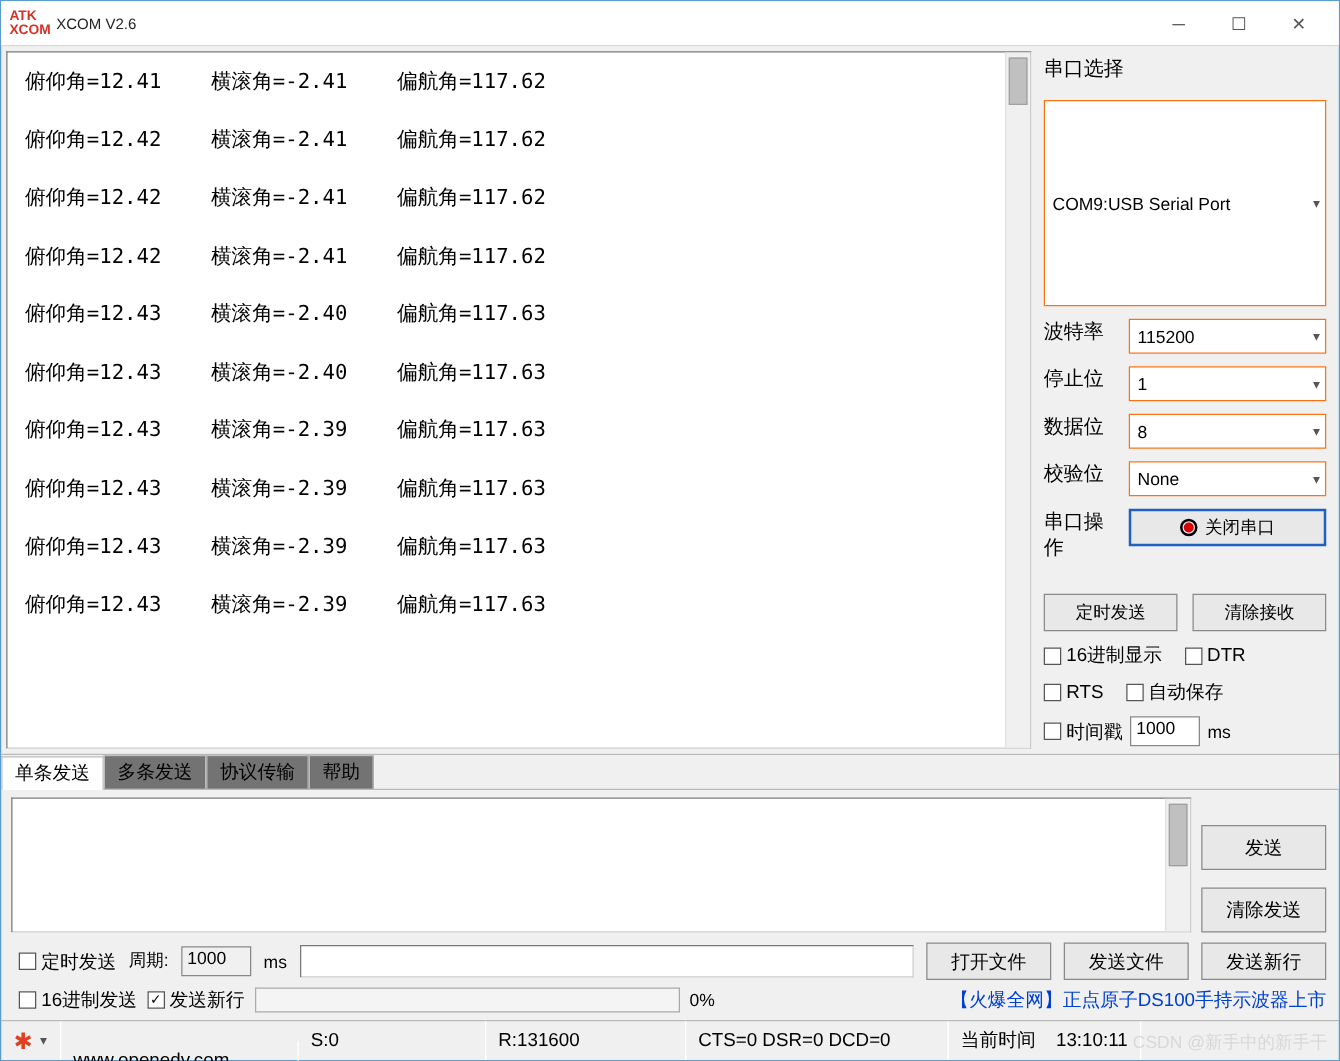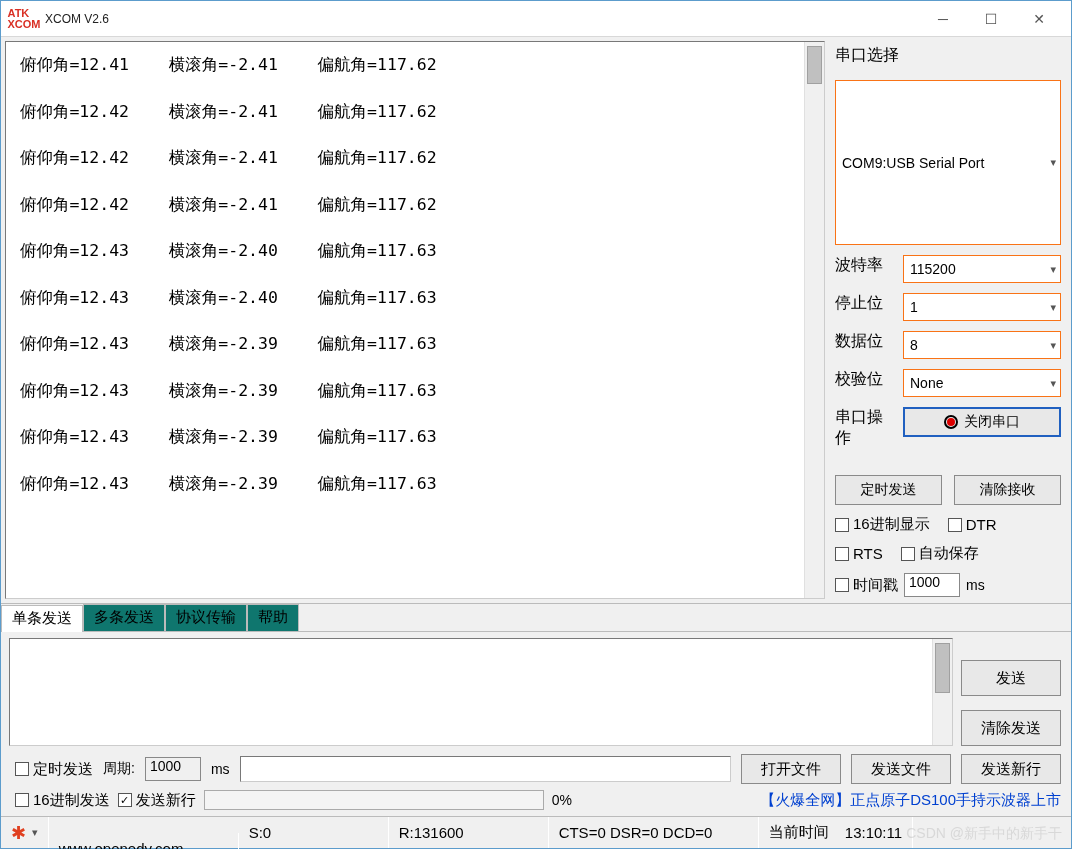--- a/index.html
+++ b/index.html
@@ -26,21 +26,21 @@
 .port-btn { flex:1; border:2px solid #2060c0; gap:6px;}
 .rec-icon { width:14px; height:14px; border:2px solid #000; border-radius:50%; display:inline-flex; align-items:center; justify-content:center;}
 .rec-dot { width:8px;height:8px;background:#d00;border-radius:50%;}
 .check-row { display:flex; gap: 18px; align-items:center;}
 .chk { display:inline-flex; align-items:center; gap:4px; font-size:15px;}
 .chk-box { width:14px; height:14px; border:1px solid #555; background:#fff; display:inline-flex; align-items:center; justify-content:center; font-size:11px; line-height:1;}
 .time-row { display:flex; align-items:center; gap:6px;}
 .num-in { width: 56px; height: 24px; border:1px solid #888; background:#fff; padding:0 4px; font-size:14px;}
 .send-area { display:flex; flex-direction:column; border-top: 1px solid #bbb; }
 .tab-row { display:flex; background:#f0f0f0; border-bottom:1px solid #bbb; align-items:flex-end; height:28px;}
-.tab { height:27px;padding:3px 10px; border:1px solid #bbb; border-bottom:none; background:#0f766e; margin-right:0px; font-size:15px;}
+.tab { height:27px;padding:3px 10px; border:1px solid #bbb; border-bottom:none; background:#737373; margin-right:0px; font-size:15px;}
 .tab.active { background:#fff; position:relative; top:1px;}
 .send-body { display:flex; gap:8px; padding: 6px 10px 6px 8px; }
 .send-input { flex:1; height: 108px; border:1px inset #ccc; background:#fff; position:relative;}
 .send-input .vscroll { position:absolute; right:0; top:0; bottom:0; }
 .send-right { width: 100px; display:flex; flex-direction:column; gap:14px; justify-content:flex-end;}
 .send-right .btn { height:36px; font-size:15px; width:100%;}
 .opts-row { display:flex; align-items:center; gap:10px; padding: 2px 10px 4px 14px;}
 .opts-row .chk { font-size:15px;}
 .opts-row .ms-in { width:56px; height:24px; border:1px solid #888; padding:0 4px;}
 .opts-row .path-box { flex:1; height:26px; border:1px inset #ccc; background:#fff;}

